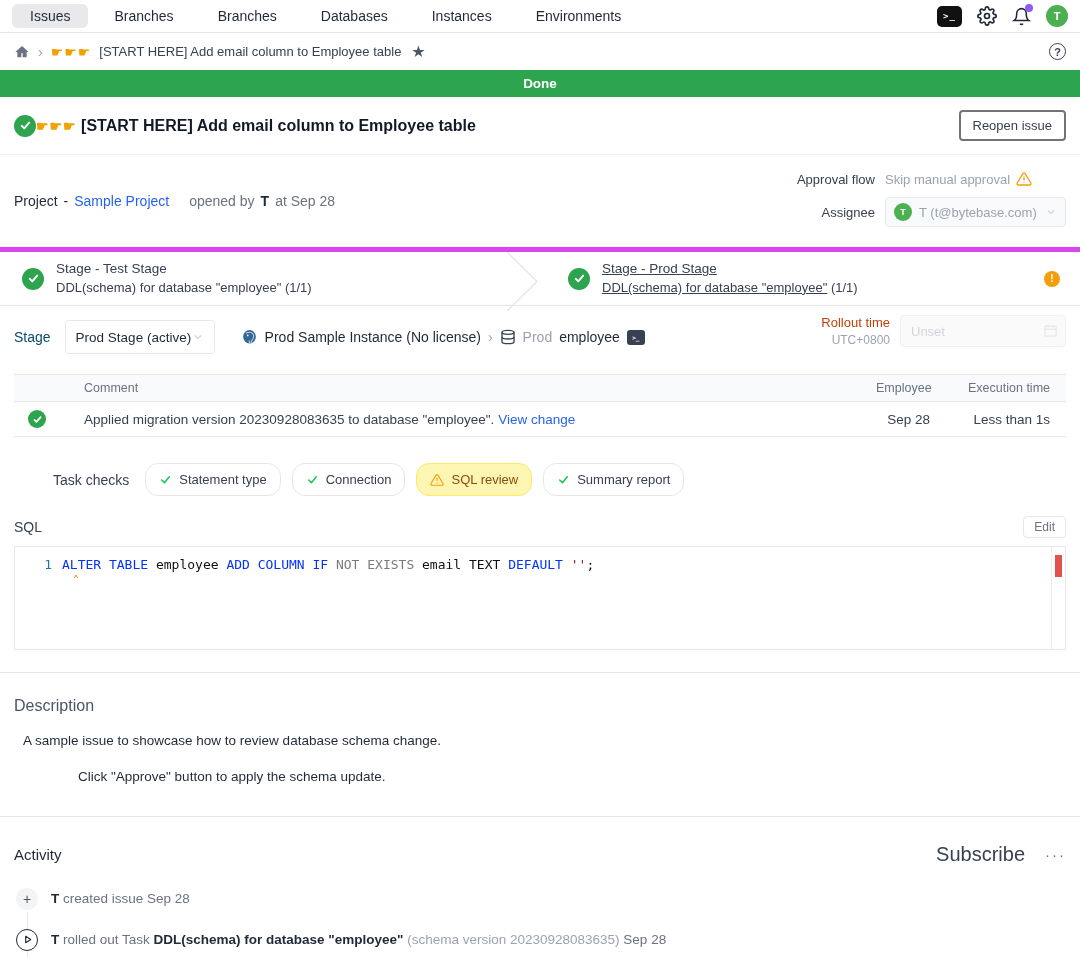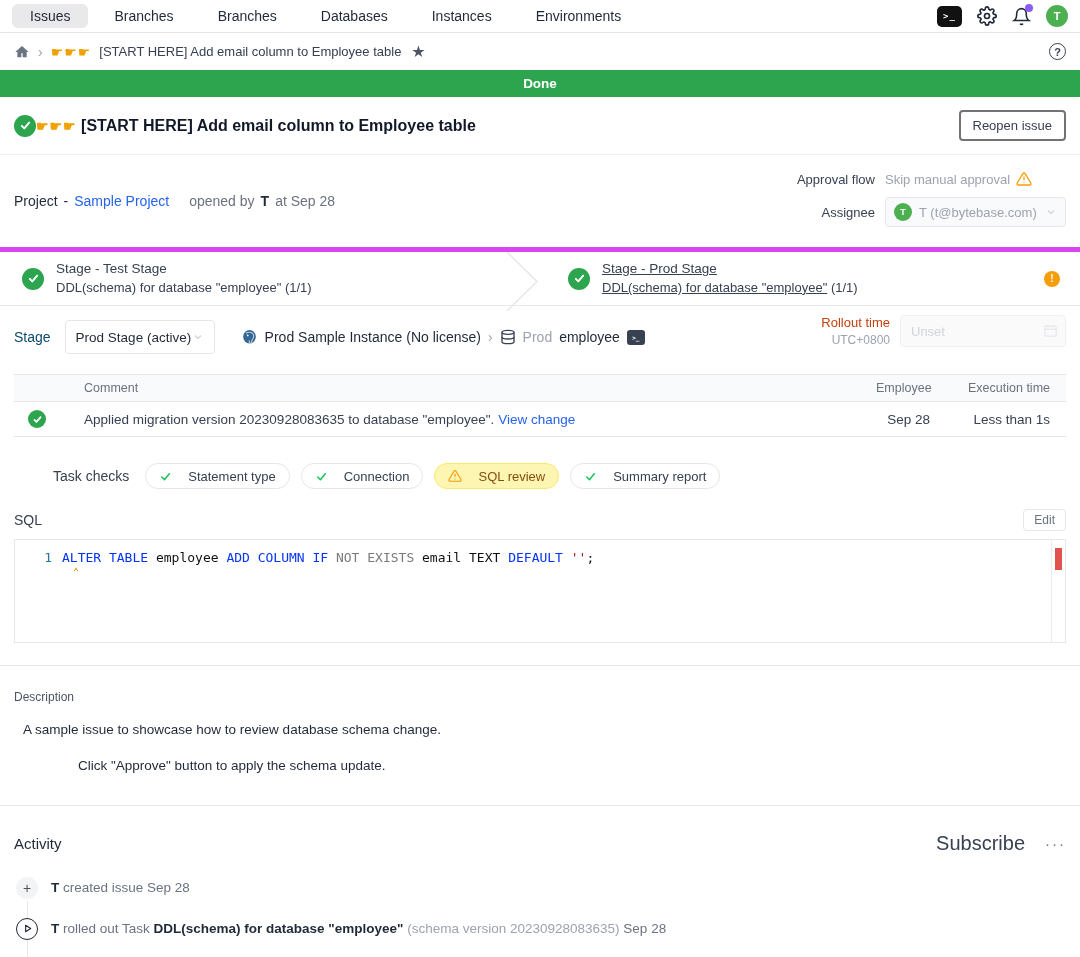--- a/index.html
+++ b/index.html
@@ -105,22 +105,22 @@
   .tt-head { background:#f9fafb; border-top:1px solid #e5e7eb; border-bottom:1px solid #e5e7eb;
     height:28px; color:#6b7280; font-size:12.5px; }
   .tt-row { height:35px; border-bottom:1px solid #e5e7eb; color:#374151; font-size:13.5px; }
   .tt-icon { padding-left:14px; }
   .tt-right { text-align:right; padding-right:16px; }
   .link { color:#2563eb; cursor:pointer; }
 
   
   .task-checks { display:flex; align-items:center; gap:12px; margin:26px 14px 0; }
   .tc-label { font-size:14px; color:#374151; margin-right:4px;margin-left:39px; }
-  .pill { height:26px; border:1px solid #e5e7eb; border-radius:13px; background:#fff;
-    display:flex; align-items:center; gap:16px; padding:0 13px; font-size:13px; color:#374151;
+  .pill { height:33px; border:1px solid #e5e7eb; border-radius:13px; background:#fff;
+    display:flex; align-items:center; gap:7px; padding:0 13px; font-size:13px; color:#374151;
     cursor:pointer; }
   .pill.warn { background:#fdf6b2; border-color:#fce96a; color:#854d0e; }
 
   
   .sql-head { display:flex; align-items:center; margin:20px 14px 0; }
   .sql-label { font-size:14px; color:#374151; }
   .edit-btn { margin-left:auto; background:#fff; border:1px solid #e5e7eb; border-radius:4px;
     padding:3px 10px; font-size:12px; color:#6b7280; cursor:pointer; }
   .editor { position:relative; margin:8px 14px 0; border:1px solid #e5e7eb; height:104px;
     font-family:"DejaVu Sans Mono", monospace; font-size:13px; }
@@ -132,21 +132,21 @@
   .tok-muted { color:#7b7b7b; }
   .tok-string { color:#a31515; }
   .squiggle { position:absolute; left:58px; top:26px; color:#ea8600; font-size:10px; font-weight:bold; }
   .ruler-line { position:absolute; top:0; bottom:0; right:13px; border-left:1px solid #ececec; }
   .red-marker { position:absolute; right:3px; top:8px; width:7px; height:22px; background:#e0524e; }
 
   .divider { border:none; border-top:1px solid #e5e7eb; margin-top:22px; }
 
   
   .desc { padding:24px 14px 0; }
-  .desc-label { font-size:12px; color:#4b5563; }
+  .desc-label { font-size:16px; color:#4b5563; }
   .desc-p { font-size:13.5px; color:#1f2937; margin-top:16px; margin-left:9px; line-height:1.5; }
   .desc-p.indent { margin-left:64px; }
 
   
   .activity { padding:26px 14px 0; }
   .act-head { display:flex; align-items:center; }
   .act-label { font-size:15px; color:#1f2937; font-weight:500; }
   .act-right { margin-left:auto; display:flex; align-items:center; gap:20px; }
   .subscribe { font-size:20px; color:#374151; cursor:pointer; }
   .dots { font-size:15px; color:#6b7280; letter-spacing:2px; cursor:pointer; }

